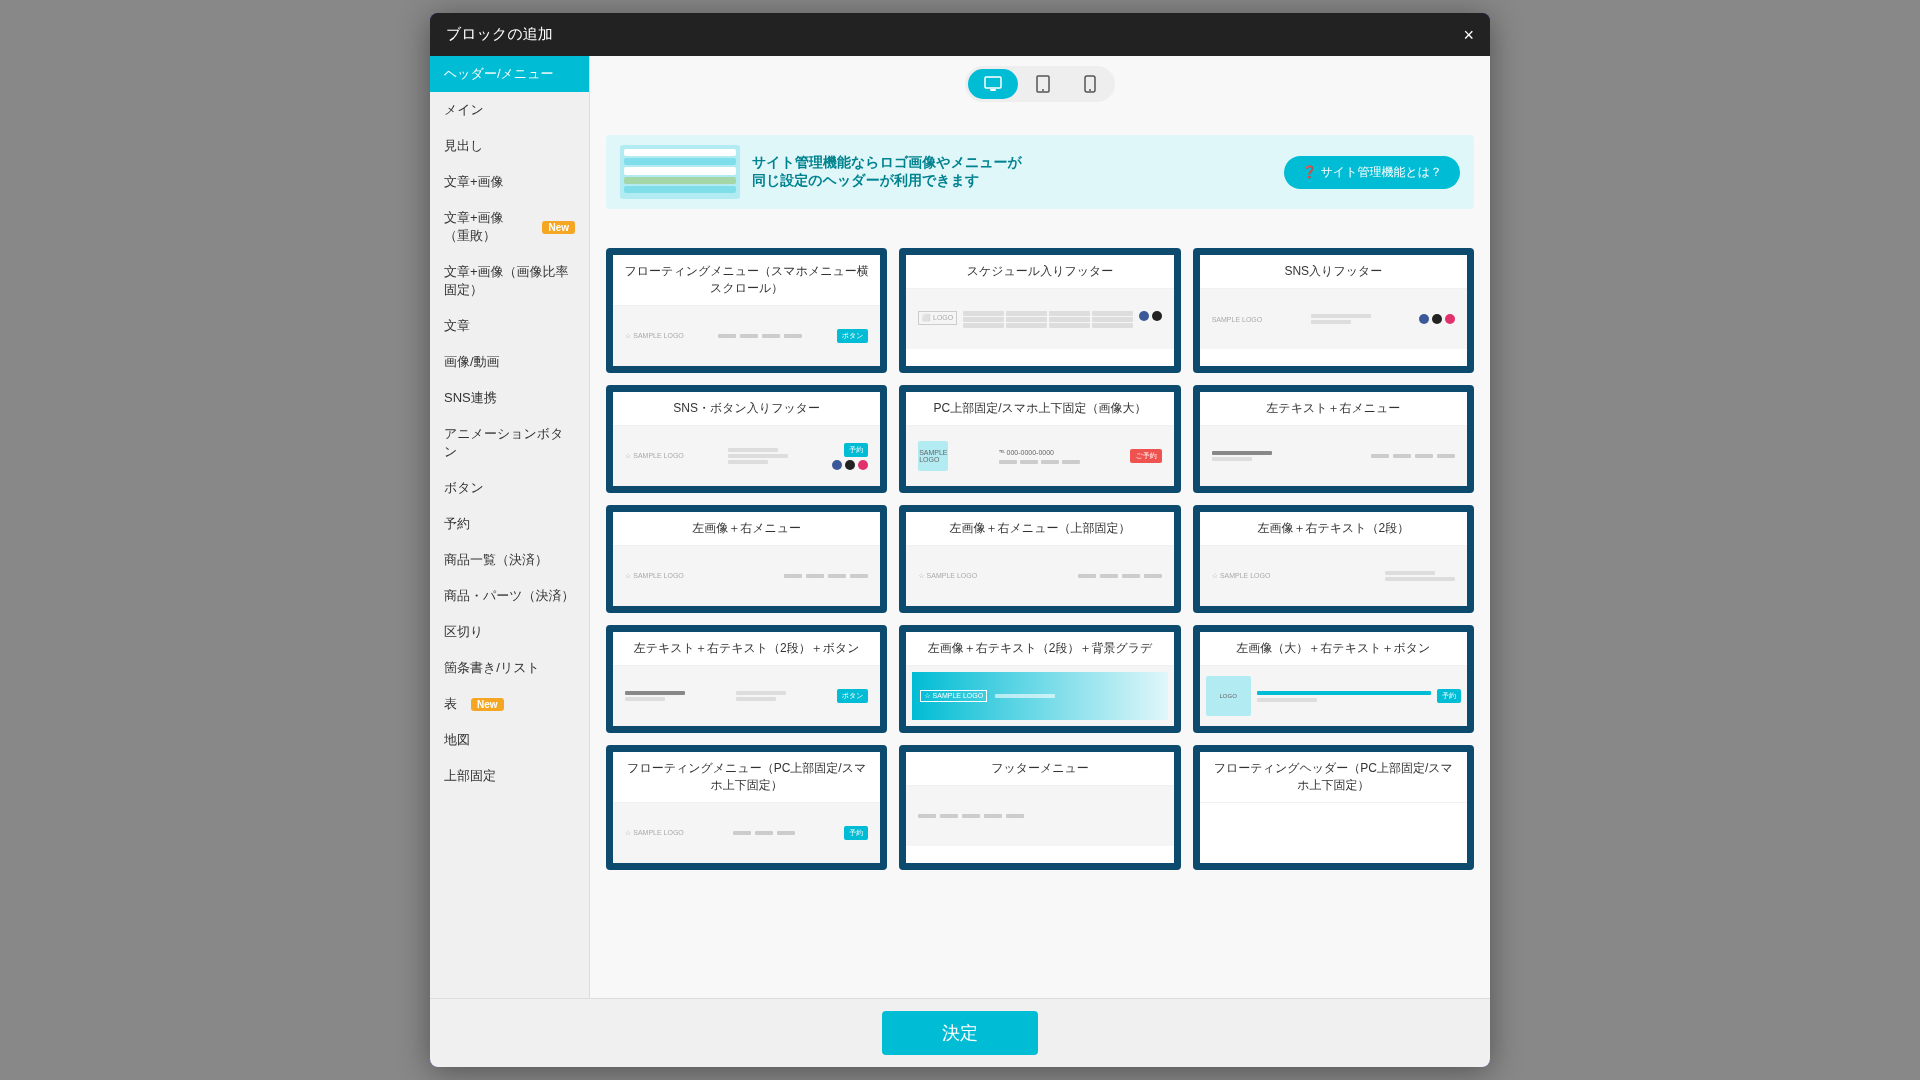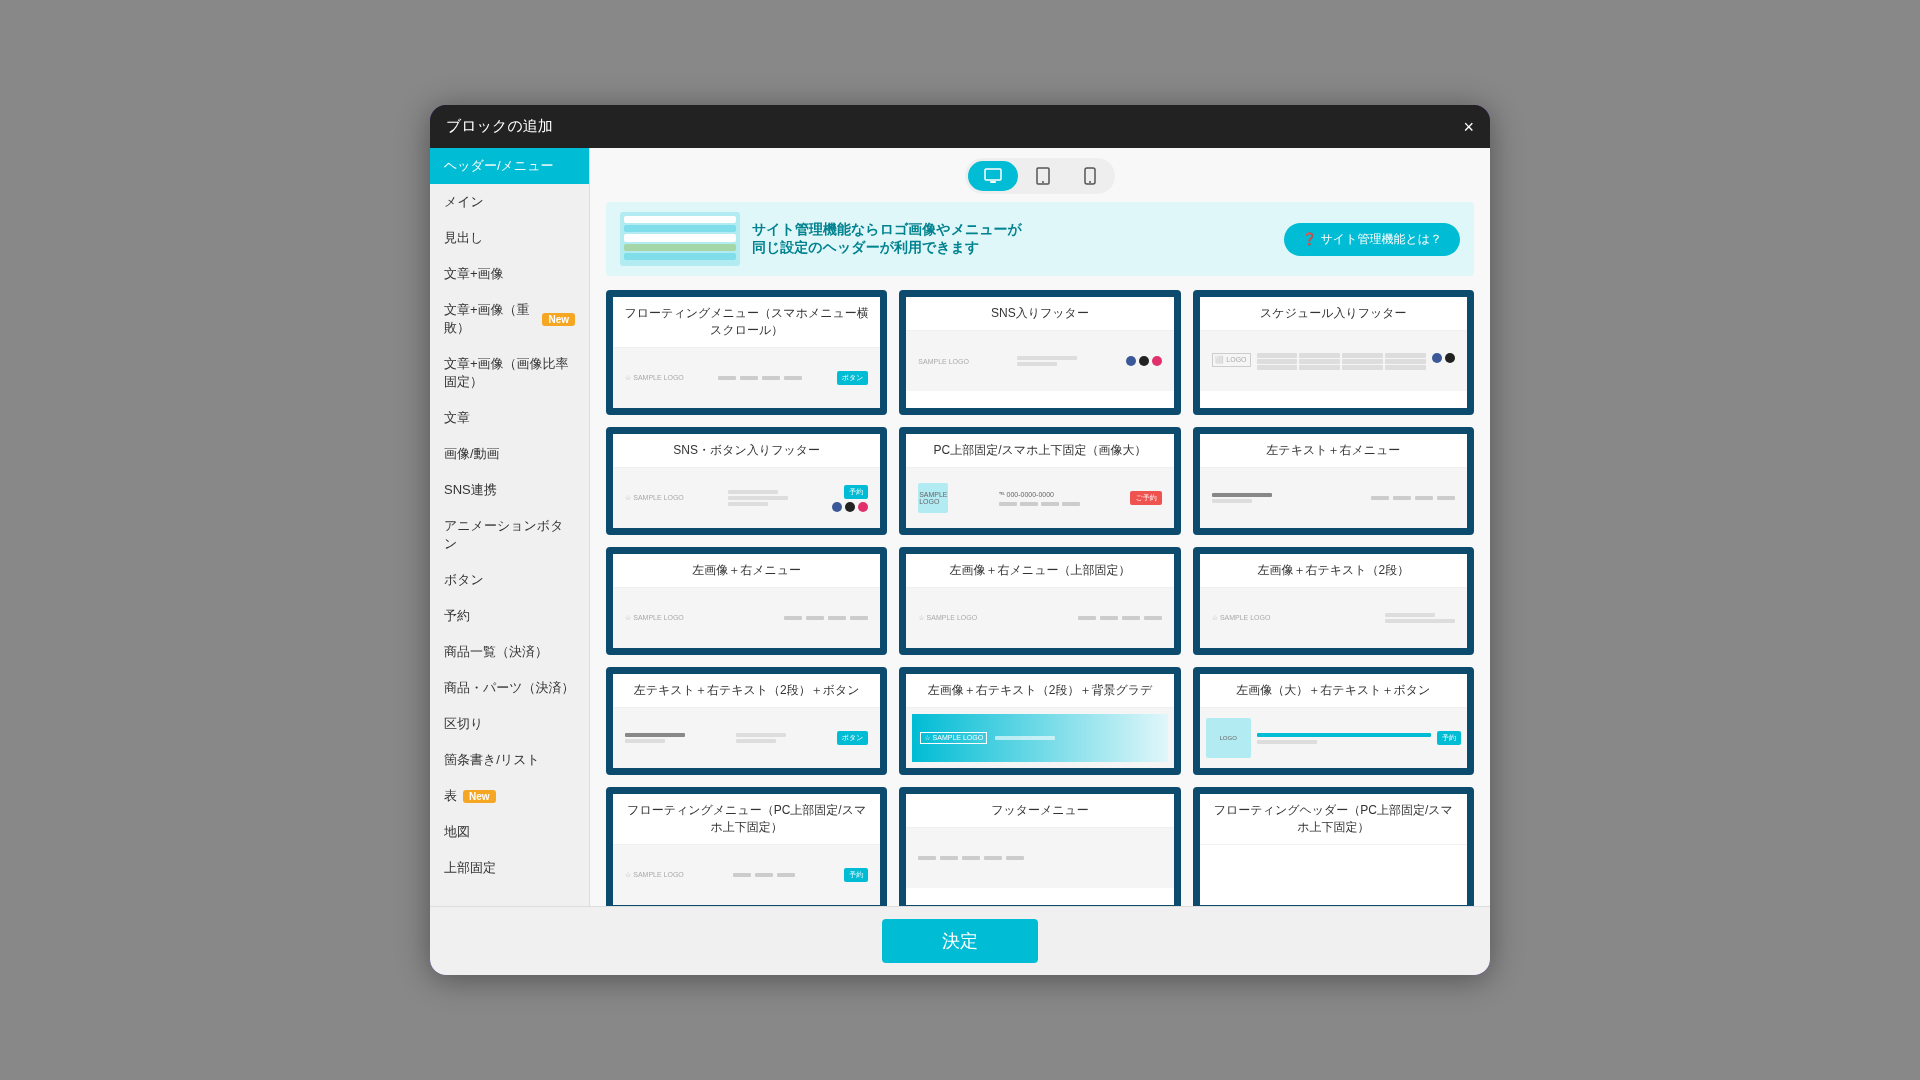--- a/index.html
+++ b/index.html
@@ -9,23 +9,23 @@
       align-items: center;
       justify-content: center;
       width: 1920px;
       height: 1080px;
       font-family: "Meiryo", "Hiragino Sans", "Yu Gothic", sans-serif;
       font-size: 13px;
     }
     .modal-overlay {
       position: relative;
       width: 1060px;
-      height: 870px;
+      height: 1054px;
       background: #6d28d9;
-      border-radius: 16px;
+      border-radius: 8px;
       overflow: hidden;
       box-shadow: 0 4px 32px rgba(0,0,0,0.4);
       display: flex;
       flex-direction: column;
     }
     .modal-header {
       background: #222;
       color: #fff;
       padding: 12px 16px;
       display: flex;
@@ -70,27 +70,29 @@
       background: #00bcd4;
       color: #fff;
     }
     .new-badge {
       background: #f5a623;
       color: #fff;
       font-size: 10px;
       padding: 1px 6px;
       border-radius: 3px;
       font-weight: bold;
+      margin-left: 8px;
     }
     .main-area {
       flex: 1;
       display: flex;
       flex-direction: column;
       overflow: hidden;
       background: #f8f8f8;
+      gap: 25px;
     }
     .device-bar {
       display: flex;
       justify-content: center;
       padding: 10px 0 8px 0;
       background: #f8f8f8;
       flex-shrink: 0;
     }
     .device-btns {
       display: flex;
@@ -447,38 +449,20 @@
                     <div class="pv-nav-item"></div>
                     <div class="pv-nav-item"></div>
                     <div class="pv-nav-item"></div>
                 </div>
                 <div class="pv-btn">ボタン</div>
               </div>
             </div>
           </div>
 
           <div class="block-card">
-            <div class="block-card-title">SNS入りフッター</div>
-            <div class="block-card-preview">
-              <div class="preview-header">
-                <span class="pv-logo-sm">SAMPLE LOGO</span>
-                <div class="pv-text-lines">
-                  <div class="pv-line w60"></div>
-                  <div class="pv-line w40"></div>
-                </div>
-                <div class="pv-social">
-                  <div class="pv-social-icon fb"></div>
-                  <div class="pv-social-icon tw"></div>
-                  <div class="pv-social-icon ig"></div>
-                </div>
-              </div>
-            </div>
-          </div>
-
-          <div class="block-card">
             <div class="block-card-title">スケジュール入りフッター</div>
             <div class="block-card-preview">
               <div style="width:100%;padding:4px 6px;">
                 <div style="display:flex;gap:6px;align-items:flex-start;">
                   <div style="font-size:7px;color:#aaa;border:1px solid #ccc;padding:2px 3px;white-space:nowrap;">⬜ LOGO</div>
                   <div class="pv-schedule">
                     <div class="pv-sch-col">
                         <div class="pv-sch-cell"></div>
                         <div class="pv-sch-cell"></div>
                         <div class="pv-sch-cell"></div>
@@ -496,20 +480,38 @@
                     <div class="pv-sch-col">
                         <div class="pv-sch-cell"></div>
                         <div class="pv-sch-cell"></div>
                         <div class="pv-sch-cell"></div>
                       </div>
                   </div>
                   <div class="pv-social">
                       <div class="pv-social-icon fb"></div>
                       <div class="pv-social-icon tw"></div>
                     </div>
+                </div>
+              </div>
+            </div>
+          </div>
+
+          <div class="block-card">
+            <div class="block-card-title">SNS入りフッター</div>
+            <div class="block-card-preview">
+              <div class="preview-header">
+                <span class="pv-logo-sm">SAMPLE LOGO</span>
+                <div class="pv-text-lines">
+                  <div class="pv-line w60"></div>
+                  <div class="pv-line w40"></div>
+                </div>
+                <div class="pv-social">
+                  <div class="pv-social-icon fb"></div>
+                  <div class="pv-social-icon tw"></div>
+                  <div class="pv-social-icon ig"></div>
                 </div>
               </div>
             </div>
           </div>
 
           <div class="block-card">
             <div class="block-card-title">SNS・ボタン入りフッター</div>
             <div class="block-card-preview">
               <div class="preview-header">
                 <span class="pv-logo-sm">☆ SAMPLE LOGO</span>

